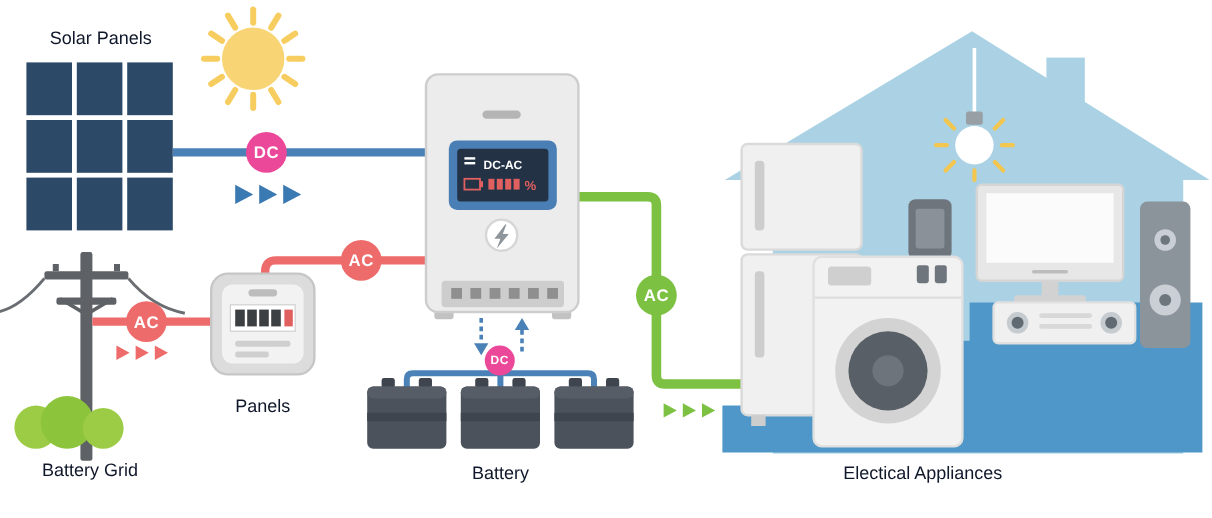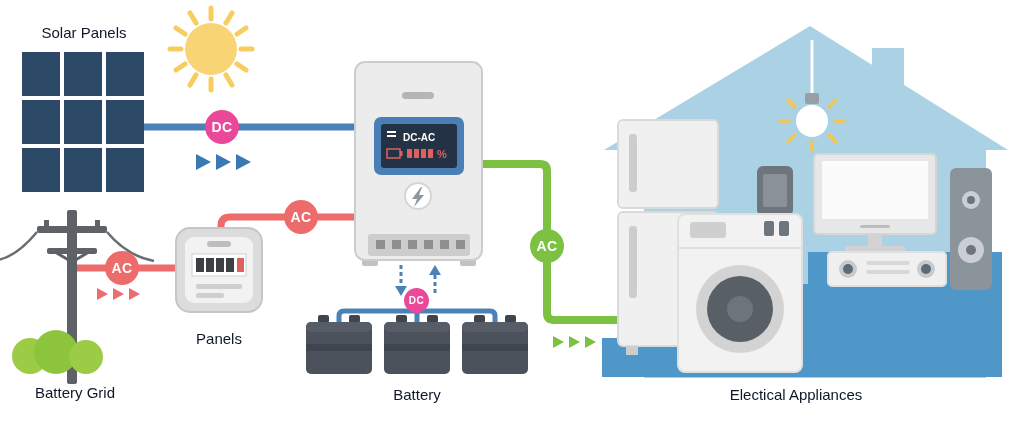--- a/index.html
+++ b/index.html
@@ -250,21 +250,21 @@
     <circle cx="971" cy="250" r="13" fill="#c9cfd4"></circle>
         <circle cx="971" cy="250" r="5" fill="#6d767d"></circle>
   </g>
 
 </svg>
 
 <div class="lbl" style="left:14px;top:24px;width:140px">Solar Panels</div>
 <div class="lbl" style="left:169px;top:330px;width:100px">Panels</div>
 <div class="lbl" style="left:15px;top:384px;width:120px">Battery Grid</div>
 <div class="lbl" style="left:367px;top:386px;width:100px">Battery</div>
-<div class="lbl" style="left:696px;top:386px;width:200px">Electical Appliances</div>
+<div class="lbl" style="left:669px;top:386px;width:200px">Electical Appliances</div>
 
 <div class="badge lg dc" style="left:205px;top:110px">DC</div>
 <div class="badge lg ac-red" style="left:105px;top:251px">AC</div>
 <div class="badge lg ac-red" style="left:284px;top:200px">AC</div>
 <div class="badge sm dc" style="left:404px;top:288px">DC</div>
 <div class="badge lg ac-green" style="left:530px;top:229px">AC</div>
 
 </div>
 
 </body></html>

